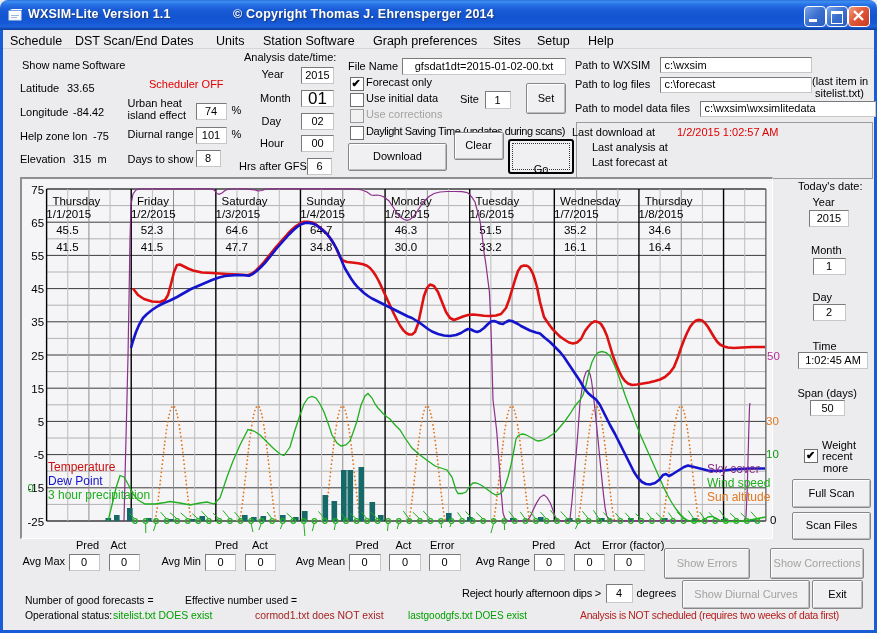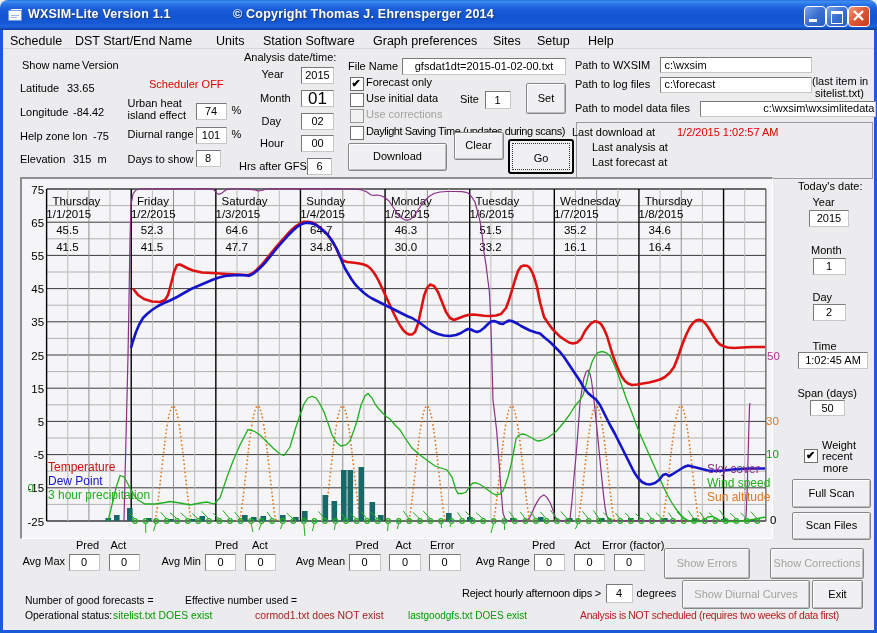--- a/index.html
+++ b/index.html
@@ -39,29 +39,29 @@
     <div style="position:absolute;left:4px;top:12px;width:8px;height:3px;background:#fff"></div>
   </div>
 <div class="ab" style="left:826px;top:6px;width:20px;height:19px;border-radius:4px;border:1px solid #fff;background:linear-gradient(135deg,#7ba4e8 0%,#3a6fd0 50%,#2a5cc0 100%);text-align:center">
     <div style="position:absolute;left:4px;top:4px;width:10px;height:9px;border:1px solid #fff;border-top-width:3px"></div>
   </div>
 <div class="ab" style="left:848px;top:6px;width:20px;height:19px;border-radius:4px;border:1px solid #fff;background:linear-gradient(135deg,#f0a080 0%,#e0583a 45%,#c83a20 100%);text-align:center"><svg width="18" height="17">
       <path d="M4 4 L13 13 M13 4 L4 13" stroke="#fff" stroke-width="2.4"></path>
     </svg></div>
 <div class="ab" style="left:3px;top:30px;width:871px;height:18px;background:#ecebed;border-bottom:1px solid #d8d6d8"></div>
 <div class="ab" style="left:10px;top:34px;font-size:12.5px">Schedule</div>
-<div class="ab" style="left:75px;top:34px;font-size:12.5px">DST Start/End Name</div>
+<div class="ab" style="left:75px;top:34px;font-size:12.5px">DST Scan/End Dates</div>
 <div class="ab" style="left:216px;top:34px;font-size:12.5px">Units</div>
 <div class="ab" style="left:263px;top:34px;font-size:12.5px">Station Software</div>
 <div class="ab" style="left:373px;top:34px;font-size:12.5px">Graph preferences</div>
 <div class="ab" style="left:493px;top:34px;font-size:12.5px">Sites</div>
 <div class="ab" style="left:537px;top:34px;font-size:12.5px">Setup</div>
 <div class="ab" style="left:588px;top:34px;font-size:12.5px">Help</div>
 <div class="ab " style="left:22px;top:58.5px">Show name</div>
-<div class="ab " style="left:82px;top:58.5px">Version</div>
+<div class="ab " style="left:82px;top:58.5px">Software</div>
 <div class="ab " style="left:20px;top:82px">Latitude</div>
 <div class="ab " style="left:67px;top:82px">33.65</div>
 <div class="ab " style="left:20px;top:106px">Longitude</div>
 <div class="ab " style="left:73px;top:106px">-84.42</div>
 <div class="ab " style="left:20px;top:129.5px">Help zone lon</div>
 <div class="ab " style="left:93px;top:129.5px">-75</div>
 <div class="ab " style="left:20px;top:152.5px">Elevation</div>
 <div class="ab " style="left:73px;top:152.5px">315</div>
 <div class="ab " style="left:97.5px;top:152.5px">m</div>
 <div class="ab red" style="left:149px;top:78px">Scheduler OFF</div>
@@ -94,29 +94,29 @@
 <div class="ab" style="left:366px;top:108px;color:#a3a39f">Use corrections</div>
 <div class="cb" style="left:349.5px;top:125.5px;"></div>
 <div class="ab" style="left:366px;top:125px;letter-spacing:-0.45px">Daylight Saving Time (updates during scans)</div>
 <div class="ab " style="left:460px;top:92.5px">Site</div>
 <div class="tb" style="left:484.5px;top:90.5px;width:24px;height:16px;font-size:11px;line-height:16px">1</div>
 <div class="btn" style="left:526px;top:83px;width:38px;height:29px;line-height:28px">Set</div>
 <div class="btn" style="left:348px;top:142.5px;width:97px;height:26px;line-height:25px">Download</div>
 <div class="btn" style="left:453.5px;top:132px;width:48px;height:26px;line-height:25px">Clear</div>
 <div class="ab" style="left:508px;top:139px;width:62px;height:31px;background:#f0eff1;border:2px solid #000;border-radius:3px;text-align:center">
 <div style="position:absolute;left:2px;top:2px;right:2px;bottom:2px;border:1px dotted #333"></div>
-<div style="margin-top:11px">Go</div>
+<div style="margin-top:22px">Go</div>
   </div>
 <div class="ab " style="left:575px;top:58.5px">Path to WXSIM</div>
 <div class="tb" style="left:659.5px;top:56.5px;width:146px;height:14.5px;text-align:left;padding-left:4px;line-height:14px">c:\wxsim</div>
 <div class="ab " style="left:575px;top:78px">Path to log files</div>
 <div class="tb" style="left:659.5px;top:76.5px;width:146px;height:14px;text-align:left;padding-left:4px;line-height:13px">c:\forecast</div>
 <div class="ab" style="left:812px;top:75px;font-size:11px">(last item in<br><span style="margin-left:3px">sitelist.txt)</span></div>
 <div class="ab " style="left:575px;top:102px">Path to model data files</div>
-<div class="tb" style="left:699.5px;top:100.5px;width:170px;height:14px;text-align:right;padding-left:4px;line-height:13px">c:\wxsim\wxsimlitedata</div>
+<div class="tb" style="left:699.5px;top:100.5px;width:170px;height:14px;text-align:left;padding-left:4px;line-height:13px">c:\wxsim\wxsimlitedata</div>
 <div class="ab" style="left:576px;top:121.5px;width:295px;height:55px;border:1px solid #9c9c9c;background:#ecebed"></div>
 <div class="ab " style="left:572px;top:126px">Last download at</div>
 <div class="ab red" style="left:677px;top:126px">1/2/2015 1:02:57 AM</div>
 <div class="ab " style="left:592px;top:141px">Last analysis at</div>
 <div class="ab " style="left:592px;top:156px">Last forecast at</div>
 <div class="ab " style="left:798px;top:180px">Today's date:</div>
 <div class="ab " style="left:812.5px;top:196px">Year</div>
 <div class="tb" style="left:809px;top:209.5px;width:38px;height:15.5px;font-size:11px;line-height:15.5px">2015</div>
 <div class="ab " style="left:811px;top:244px">Month</div>
 <div class="tb" style="left:812.5px;top:257.5px;width:31px;height:15px;font-size:11px;line-height:15px">1</div>

